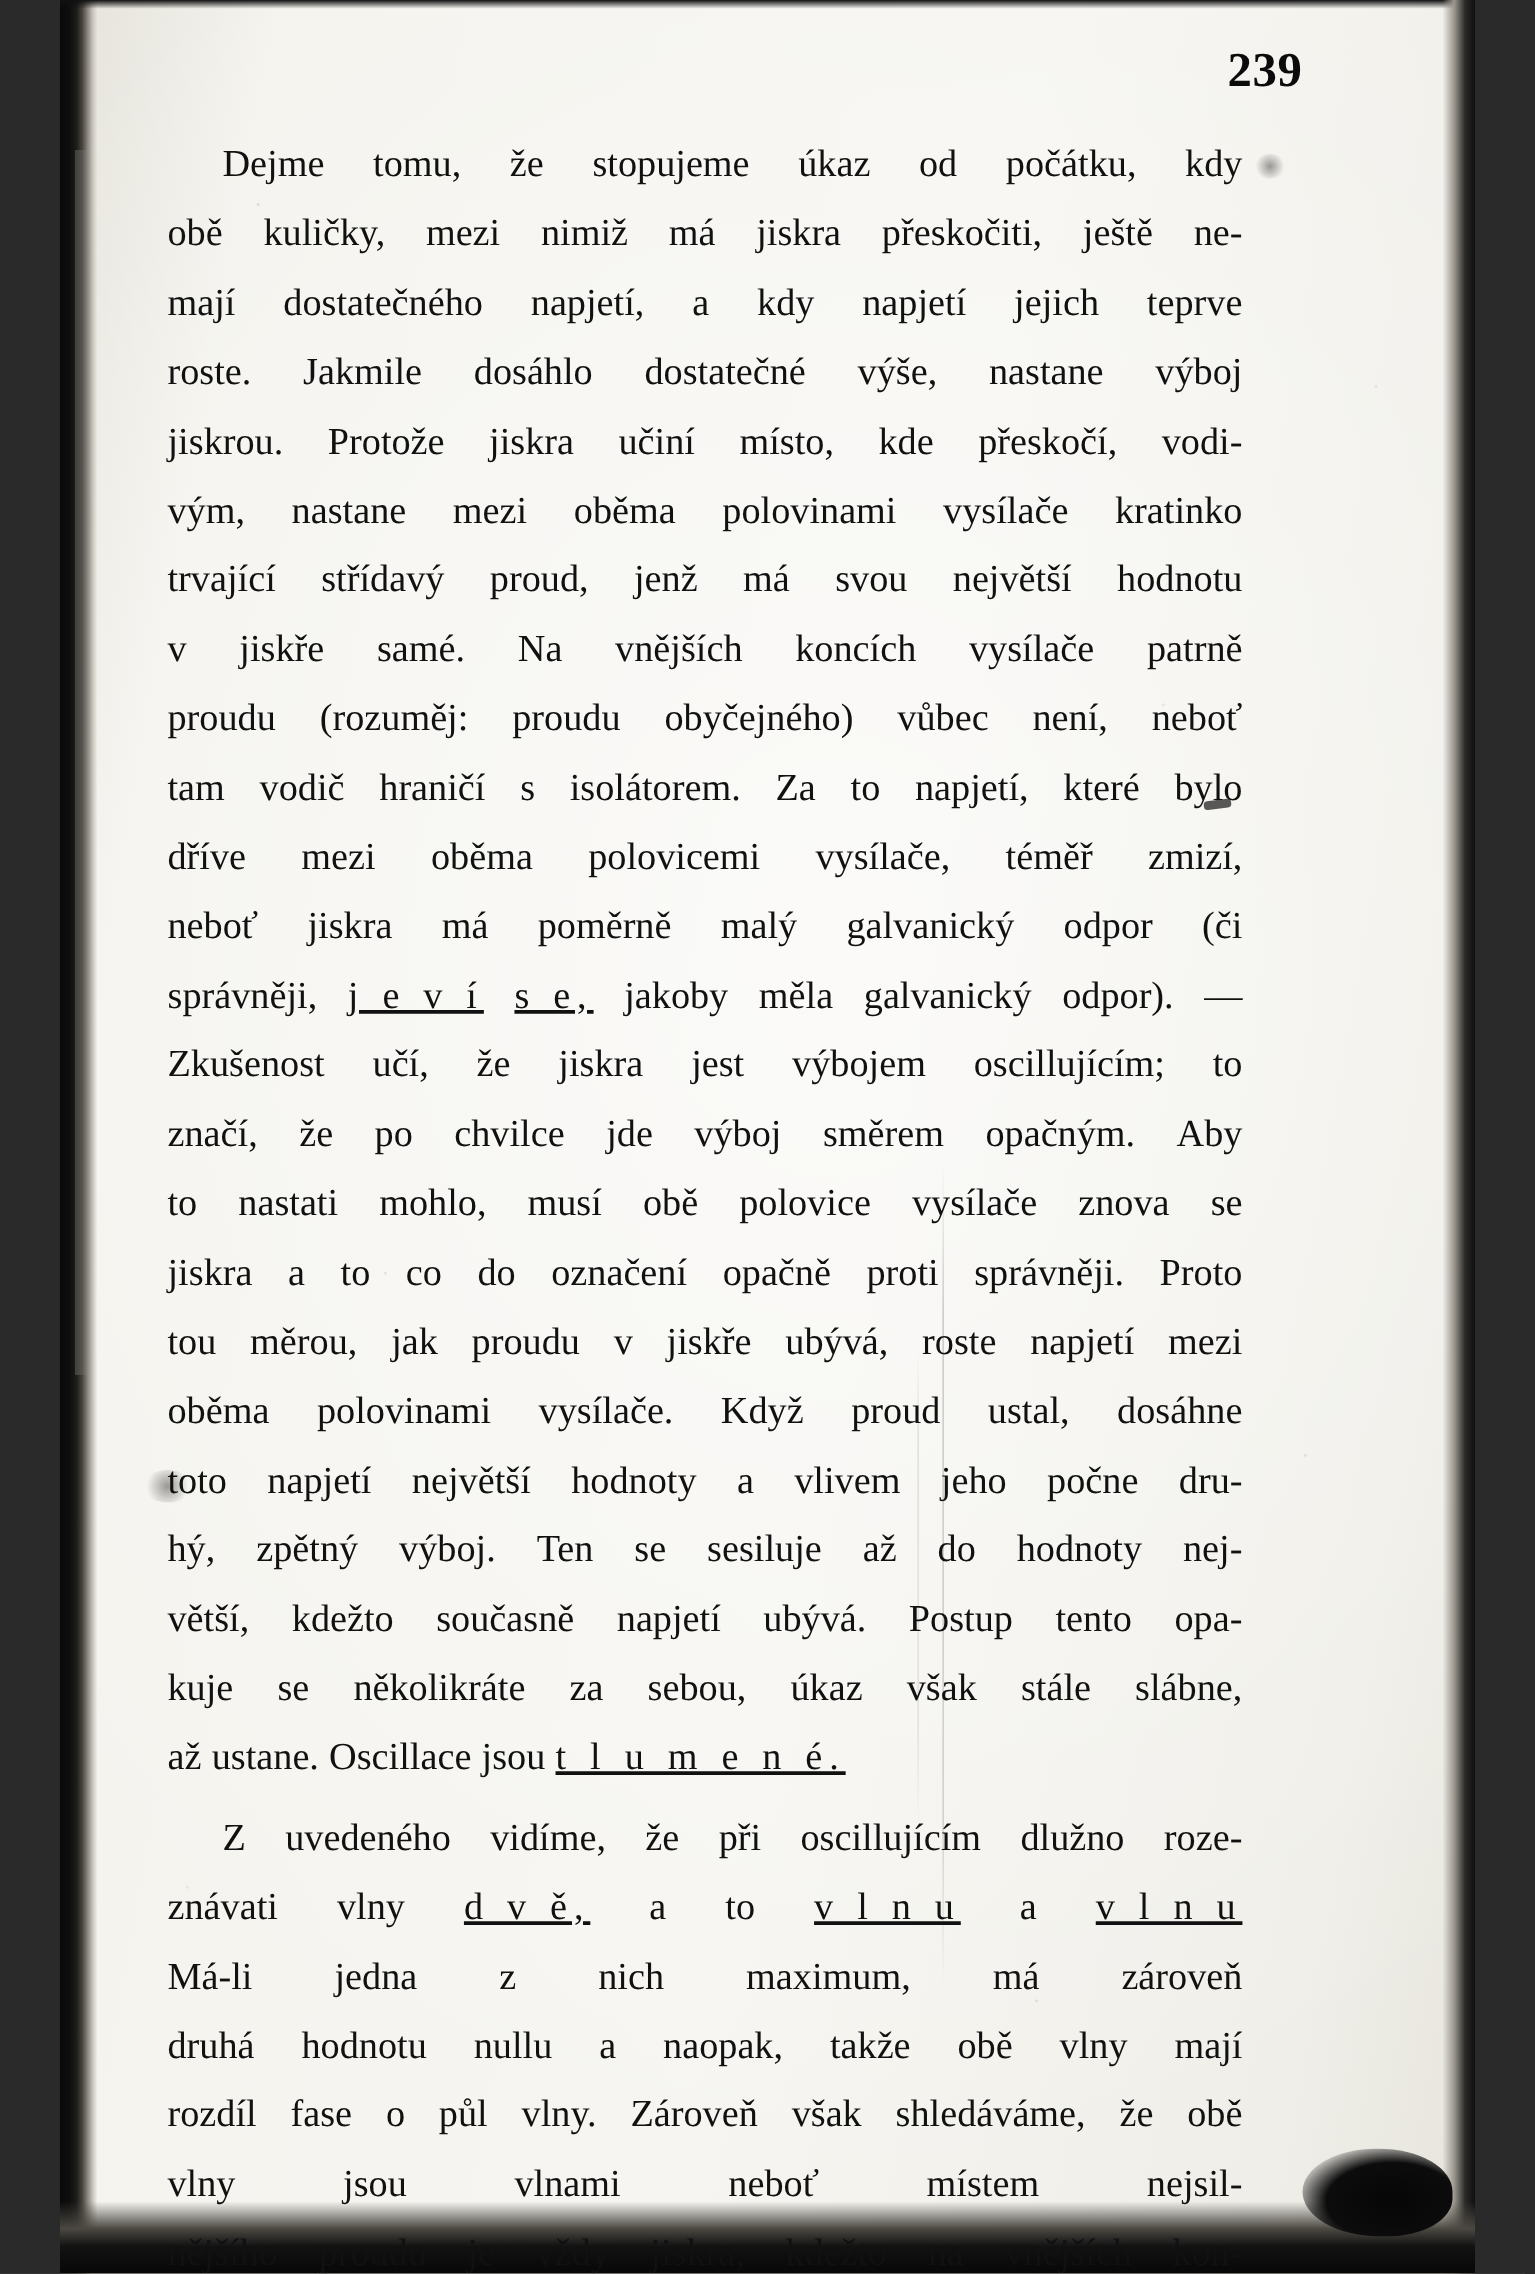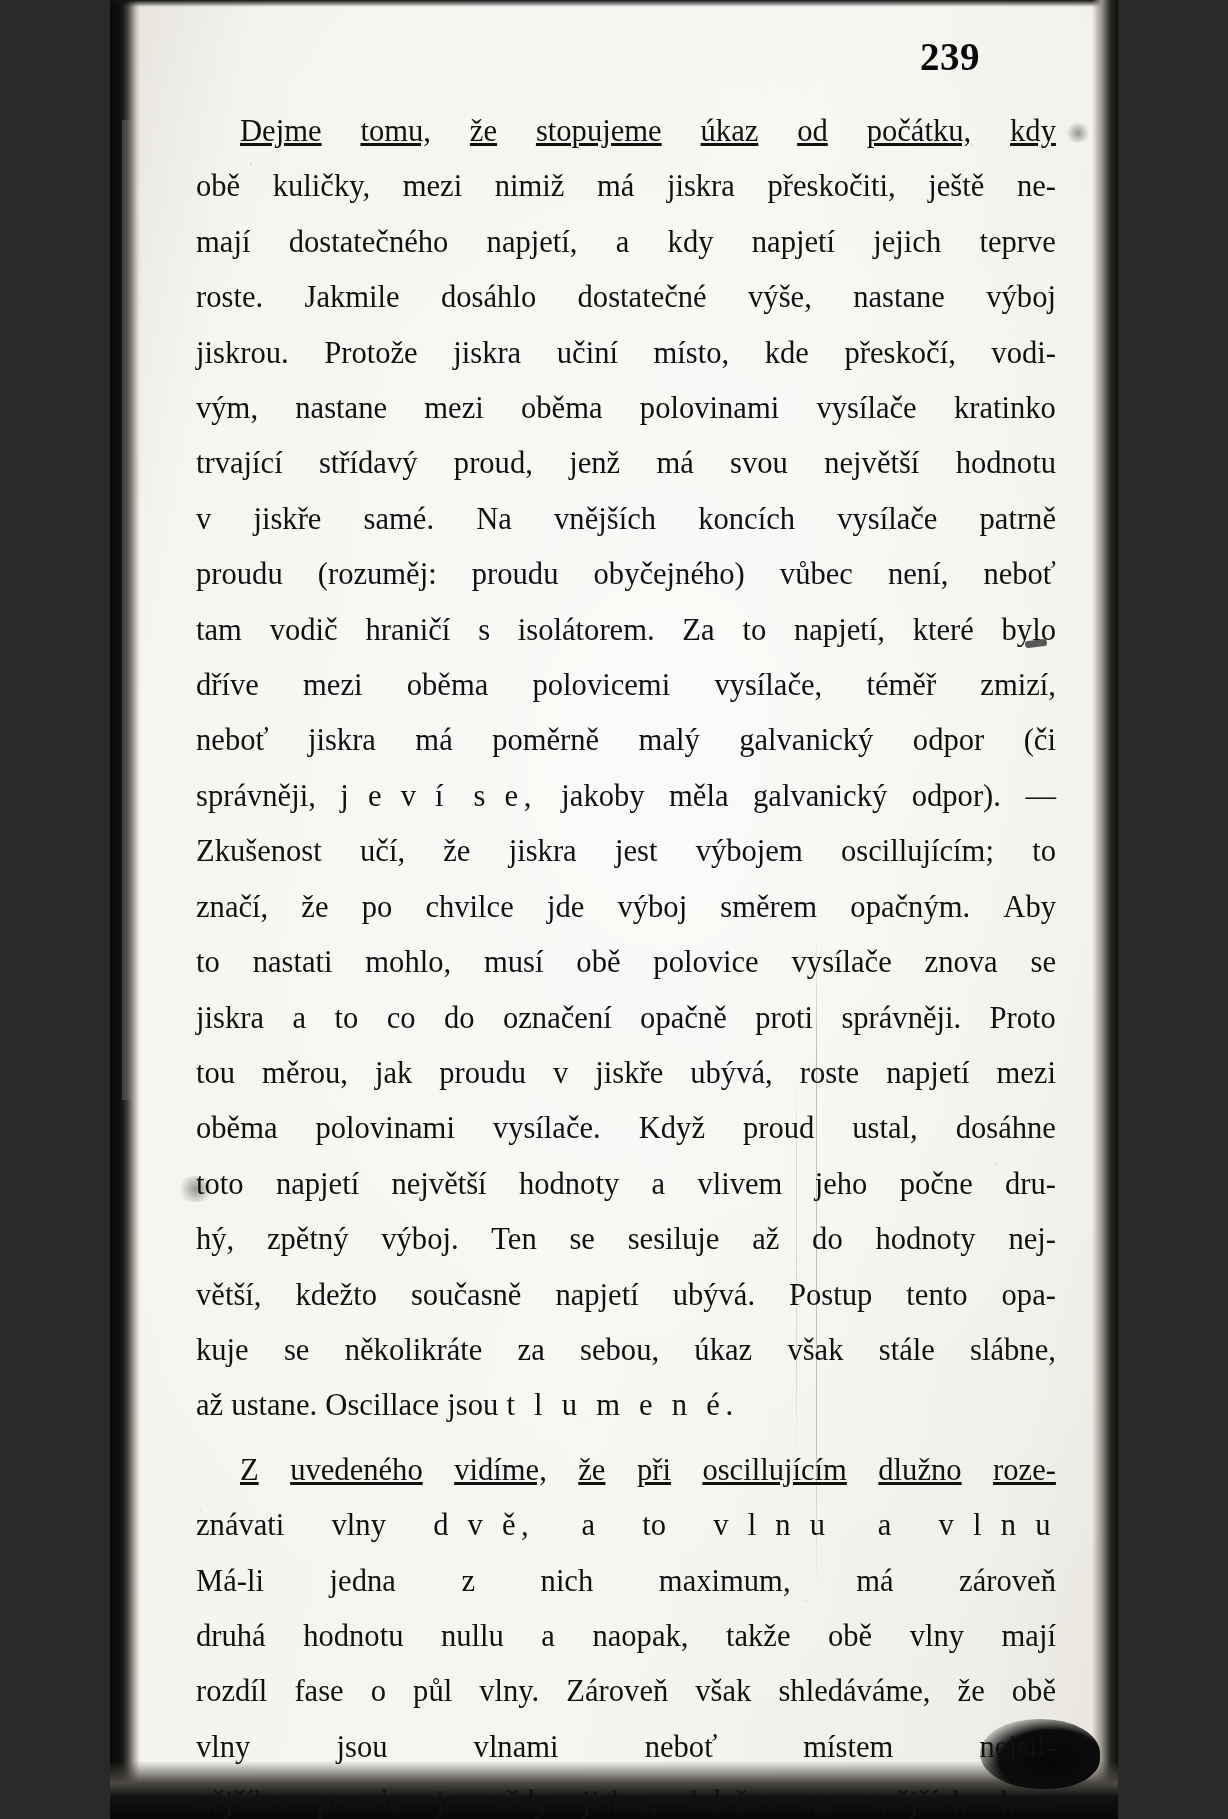--- a/index.html
+++ b/index.html
@@ -4,21 +4,21 @@
 <title>Scanned book page 239</title>
 <style>
   html, body {
     margin: 0;
     padding: 0;
     background: #2a2a2a;
   }
 
   .page {
     position: relative;
-    width: 1008px;
+    width: 1132px;
     height: 1819px;
     margin: 0 auto;
     overflow: hidden;
     background: #f2f1ec;
     font-family: "Liberation Serif", "DejaVu Serif", serif;
     color: #0d0d0d;
     -webkit-font-smoothing: none;
   }
 
   
@@ -132,25 +132,25 @@
     display: block;
     white-space: nowrap;
   }
   
   .line.just {
     display: flex;
     justify-content: space-between;
     white-space: nowrap;
   }
   .line.just > .w { display: inline-block; }
-  .line.indent { text-indent: 0; padding-left: 44px; text-decoration: underline; }
+  .line.indent { text-indent: 0; padding-left: 44px; }
   .line.indent.just { padding-left: 44px; }
 
   
-  .sp { letter-spacing: 5.5px; }
+  .sp { letter-spacing: 5.5px; text-decoration: underline; }
   .sp2 { letter-spacing: 4.2px; }
 
   
   .mark {
     position: absolute;
     pointer-events: none;
     background: #1a1a1a;
     opacity: .72;
   }
   .hairline {

